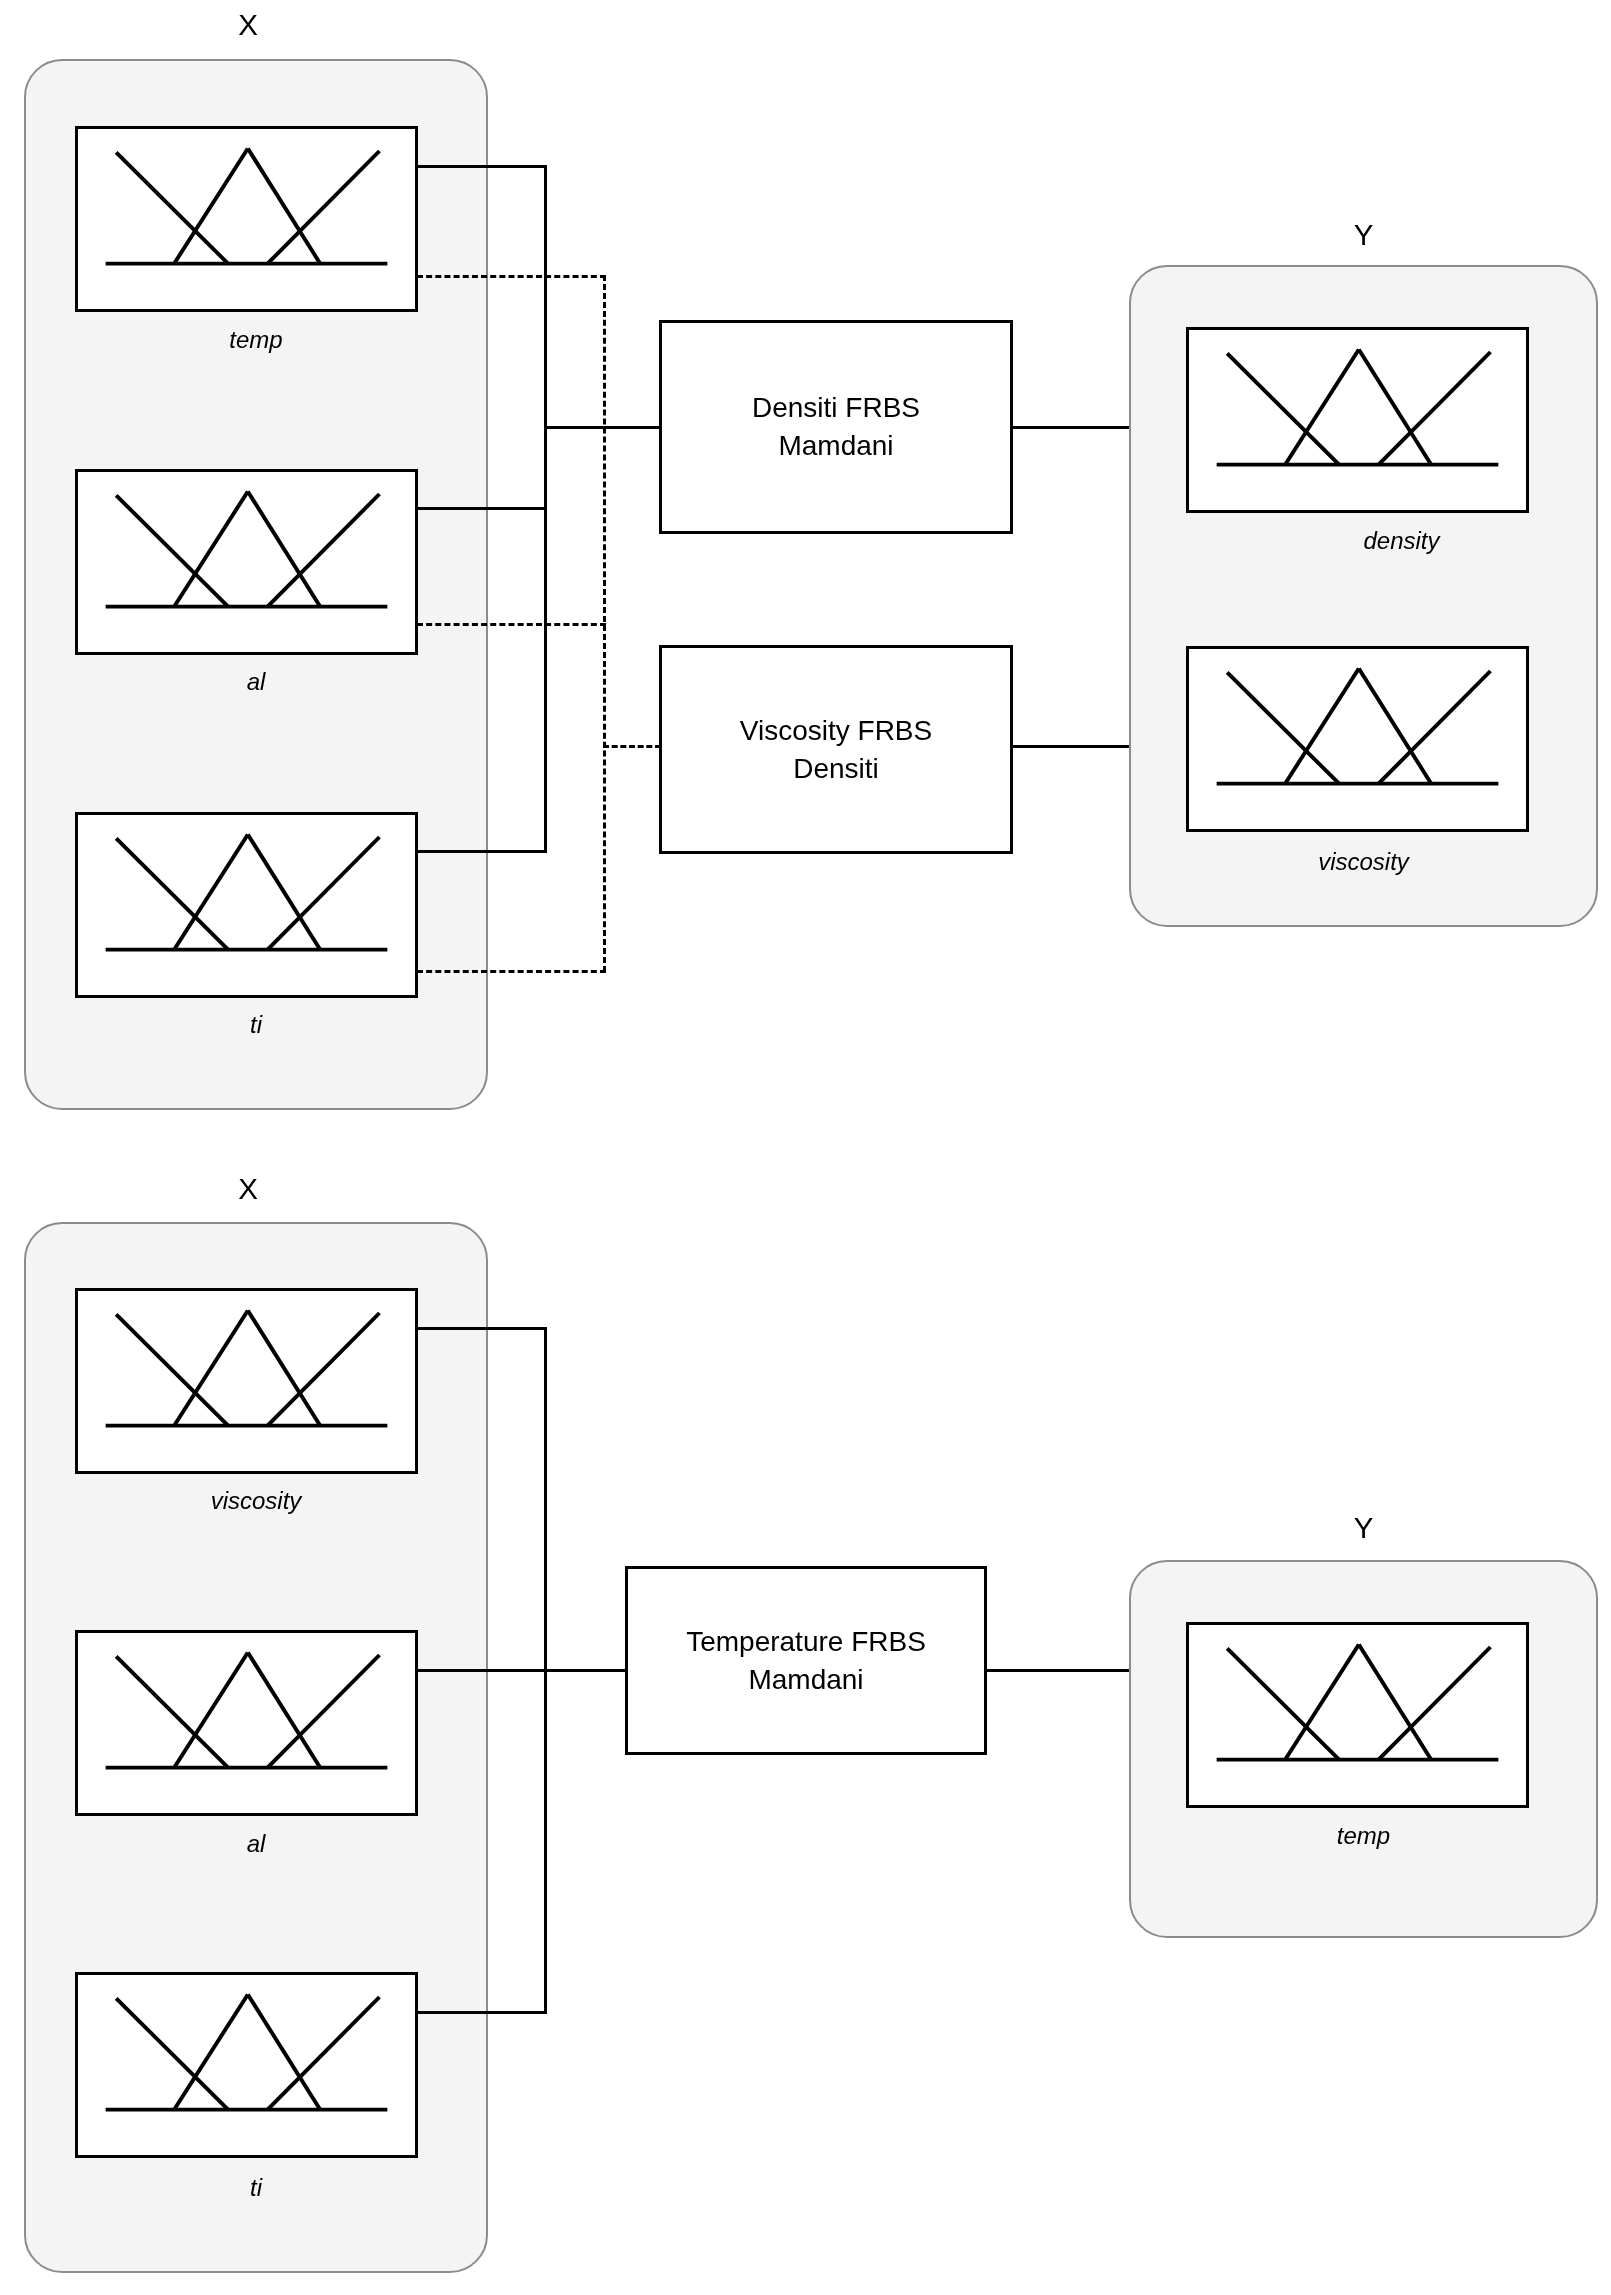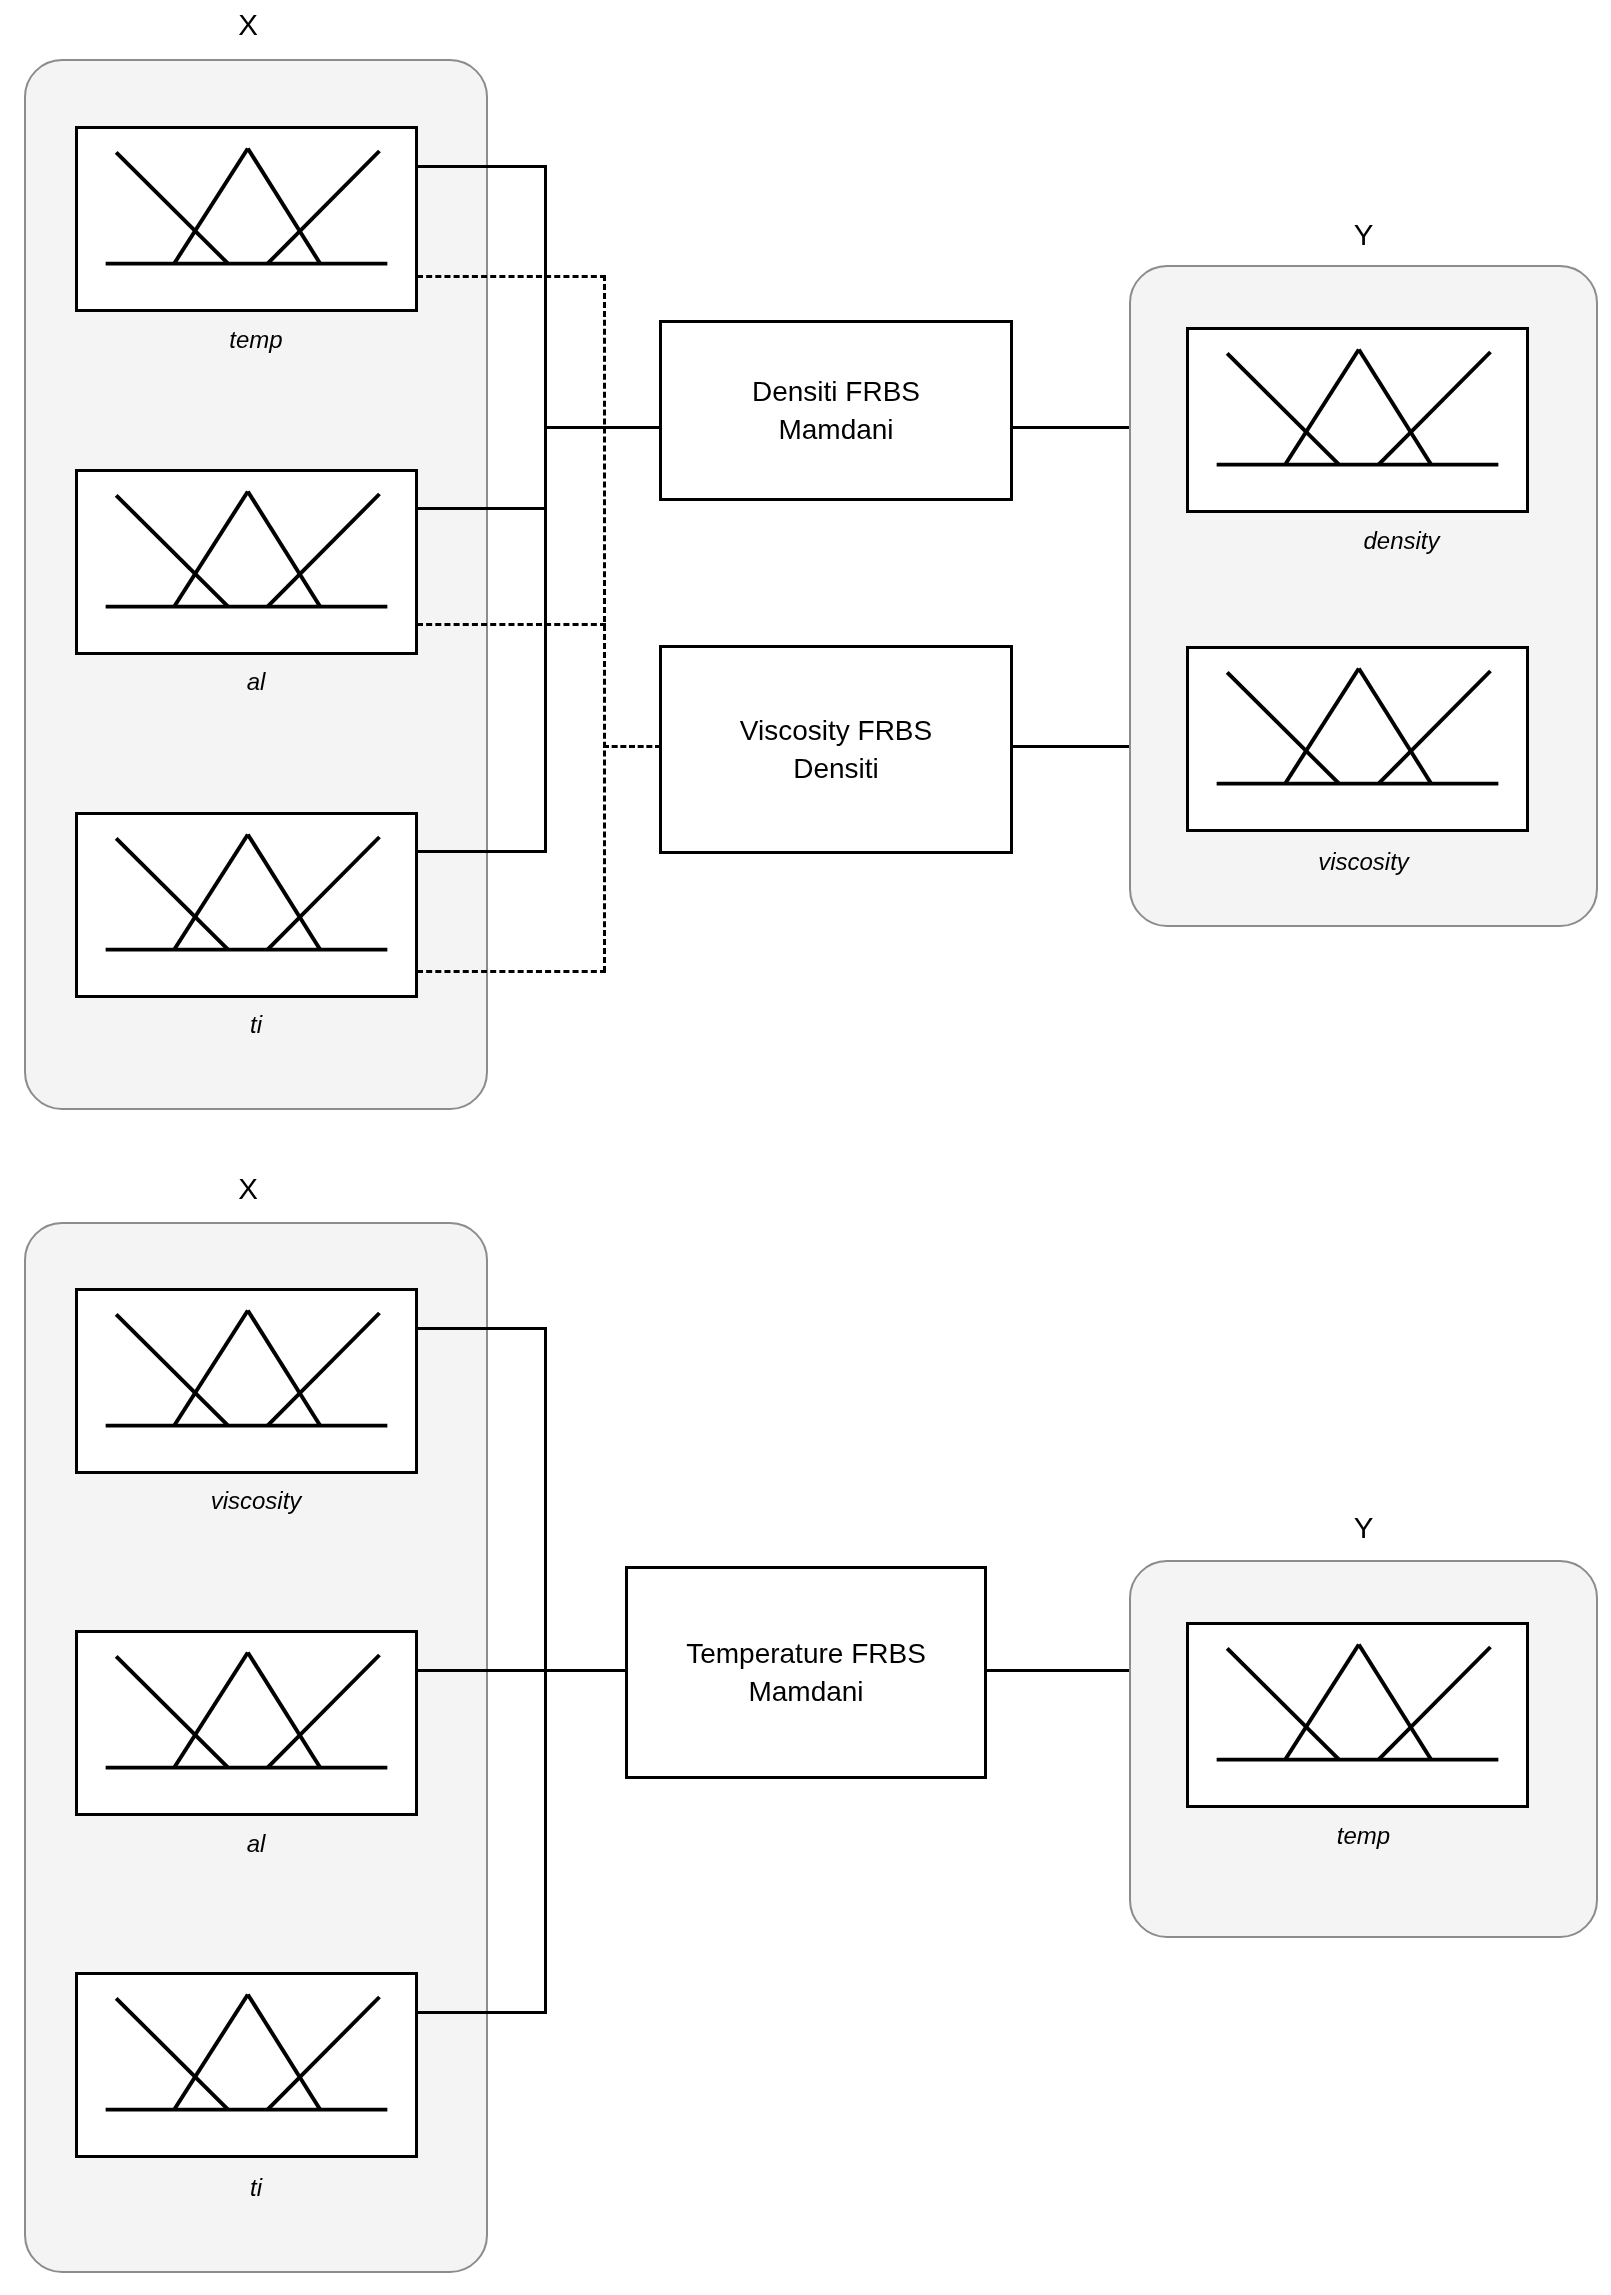--- a/index.html
+++ b/index.html
@@ -151,21 +151,21 @@
   <div class="wire-h" style="left:544px; top:426px; width:117px;"></div>
 
   <div class="wire-h dashed" style="left:417px; top:275px; width:189px;"></div>
   <div class="wire-h dashed" style="left:417px; top:623px; width:189px;"></div>
   <div class="wire-h dashed" style="left:417px; top:970px; width:189px;"></div>
 
   <div class="wire-v dashed" style="left:603px; top:275px; height:697px;"></div>
 
   <div class="wire-h dashed" style="left:603px; top:745px; width:58px;"></div>
 
-  <div class="proc-box" style="left:659px; top:320px; width:354px; height:181px;">Densiti FRBS
+  <div class="proc-box" style="left:659px; top:320px; width:354px; height:214px;">Densiti FRBS
 Mamdani</div>
 
   <div class="proc-box" style="left:659px; top:645px; width:354px; height:209px;">Viscosity FRBS
 Densiti</div>
 
   <div class="wire-h" style="left:1012px; top:426px; width:176px;"></div>
   <div class="wire-h" style="left:1012px; top:745px; width:176px;"></div>
 
   <div class="group-title" style="left:1129px; top:220px; width:469px;">Y</div>
 
@@ -241,21 +241,21 @@
   <div class="mf-label" style="left:24px; top:2176px; width:464px;">ti</div>
 
   <div class="wire-h" style="left:417px; top:1327px; width:130px;"></div>
   <div class="wire-h" style="left:417px; top:1669px; width:130px;"></div>
   <div class="wire-h" style="left:417px; top:2011px; width:130px;"></div>
 
   <div class="wire-v" style="left:544px; top:1327px; height:684px;"></div>
 
   <div class="wire-h" style="left:544px; top:1669px; width:82px;"></div>
 
-  <div class="proc-box" style="left:625px; top:1566px; width:362px; height:213px;">Temperature FRBS
+  <div class="proc-box" style="left:625px; top:1566px; width:362px; height:189px;">Temperature FRBS
 Mamdani</div>
 
   <div class="wire-h" style="left:985px; top:1669px; width:202px;"></div>
 
   <div class="group-title" style="left:1129px; top:1513px; width:469px;">Y</div>
 
   <div class="group-panel" style="left:1129px; top:1560px; width:469px; height:378px;"></div>
 
   <div class="mf-card" style="left:1186px; top:1622px; width:343px; height:186px;">
     <svg viewBox="0 0 512 278" preserveAspectRatio="none">

